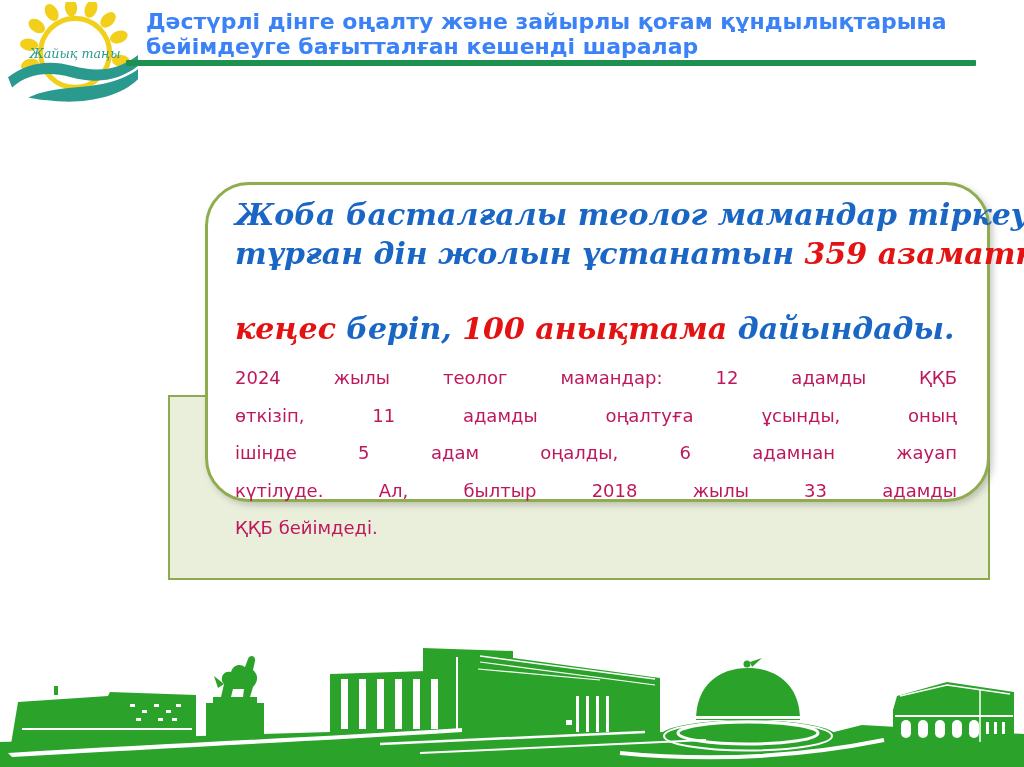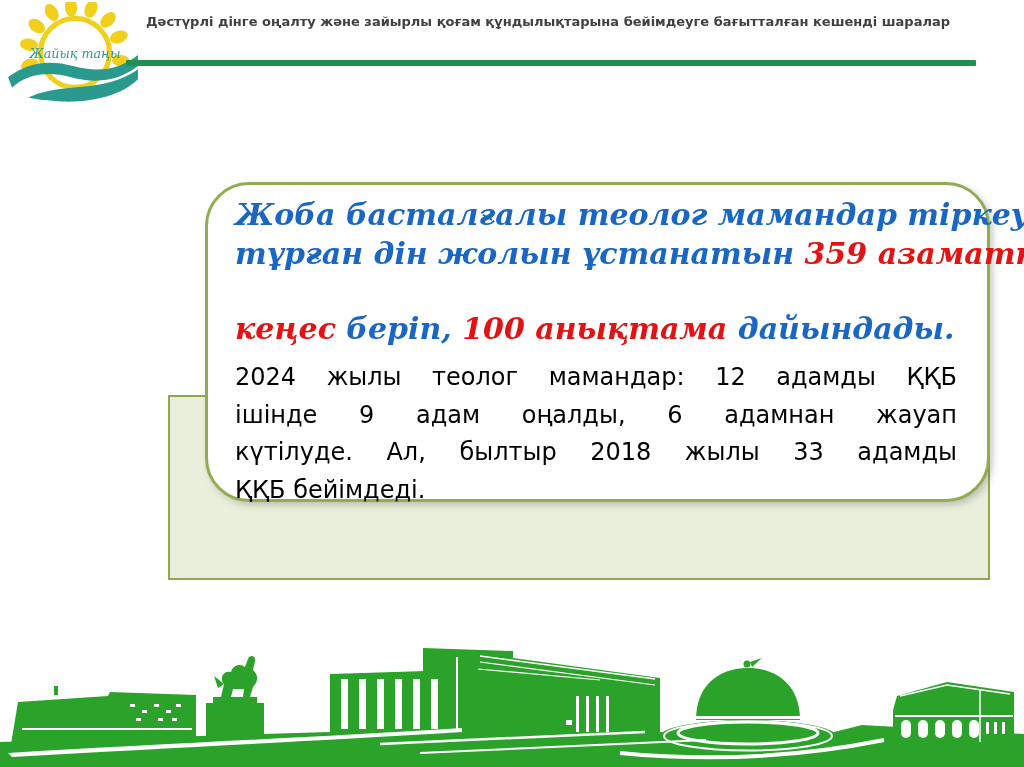--- a/index.html
+++ b/index.html
@@ -4,21 +4,21 @@
 <style>
   html,body{margin:0;padding:0;background:#ffffff;}
   .slide{
     position:relative;width:1024px;height:767px;background:#ffffff;
     overflow:hidden;font-family:"DejaVu Sans",sans-serif;
   }
   
   .logo{position:absolute;left:6px;top:2px;width:134px;height:120px;}
   .slide-title{
     position:absolute;left:146px;top:9px;width:845px;
-    font-size:13px;font-weight:bold;color:#404040;line-height:25px;
+    font-size:22px;font-weight:bold;color:#3b82f6;line-height:25px;
     font-family:"DejaVu Sans",sans-serif;
   }
   .title-underline{
     position:absolute;left:126px;top:60px;width:850px;height:6px;
     background:#1e9150;border-radius:1px;
   }
   
   .sage-panel{
     position:absolute;left:168px;top:395px;width:822px;height:185px;
     background:#e9efda;border:2px solid #8fa94e;box-sizing:border-box;
@@ -33,22 +33,22 @@
   .p1-line{
     font-family:"DejaVu Serif",serif;font-style:italic;font-weight:bold;
     font-size:30px;line-height:39px;white-space:nowrap;
     text-align:justify;text-align-last:justify;
   }
   .p1-line.last{text-align-last:left;margin-top:36px;}
   .c-blue{color:#1a66c4;}
   .c-red{color:#e41313;}
   .p2{margin-top:11px;}
   .p2-line{
-    font-family:"DejaVu Sans",sans-serif;color:#000000;
-    font-size:24px;line-height:37.5px;white-space:nowrap;
+    font-family:"DejaVu Sans",sans-serif;color:#be185d;
+    font-size:18px;line-height:37.5px;white-space:nowrap;
     text-align:justify;text-align-last:justify;
   }
   .p2-line.last{text-align-last:left;}
   
   .skyline{position:absolute;left:0;bottom:0;width:1024px;height:135px;display:block;}
 </style>
 </head>
 <body>
 
 <div class="slide">
@@ -86,21 +86,22 @@
       <div class="p1-line">
         <span class="c-blue">тұрған дін жолын ұстанатын </span><span class="c-red">359 азаматқа</span>
       </div>
       <div class="p1-line last">
         <span class="c-red">кеңес </span><span class="c-blue">беріп, </span><span class="c-red">100 анықтама </span><span class="c-blue">дайындады.</span>
       </div>
     </div>
 
     <div class="p2">
       <div class="p2-line">2024 жылы теолог мамандар: 12 адамды ҚҚБ</div>
-      <div class="p2-line">ішінде 9 адам оңалды, 6 адамнан жауап</div>
+      <div class="p2-line">өткізіп, 11 адамды оңалтуға ұсынды, оның</div>
+      <div class="p2-line">ішінде 5 адам оңалды, 6 адамнан жауап</div>
       <div class="p2-line">күтілуде. Ал, былтыр 2018 жылы 33 адамды</div>
       <div class="p2-line last">ҚҚБ бейімдеді.</div>
     </div>
   </div>
 
   <svg class="skyline" viewBox="0 0 1024 135" preserveAspectRatio="none">
     <g fill="#2ba32b">
       <path d="M0,110 L200,104 L330,100 L460,92 L512,86 L570,97 L660,100 L700,103 L830,101 L862,93 L1024,102 L1024,135 L0,135 Z"></path>
       <path d="M10,118 L18,70 L108,64 L110,60 L196,63 L196,118 Z"></path>
       <rect x="54" y="54" width="4" height="9"></rect>

